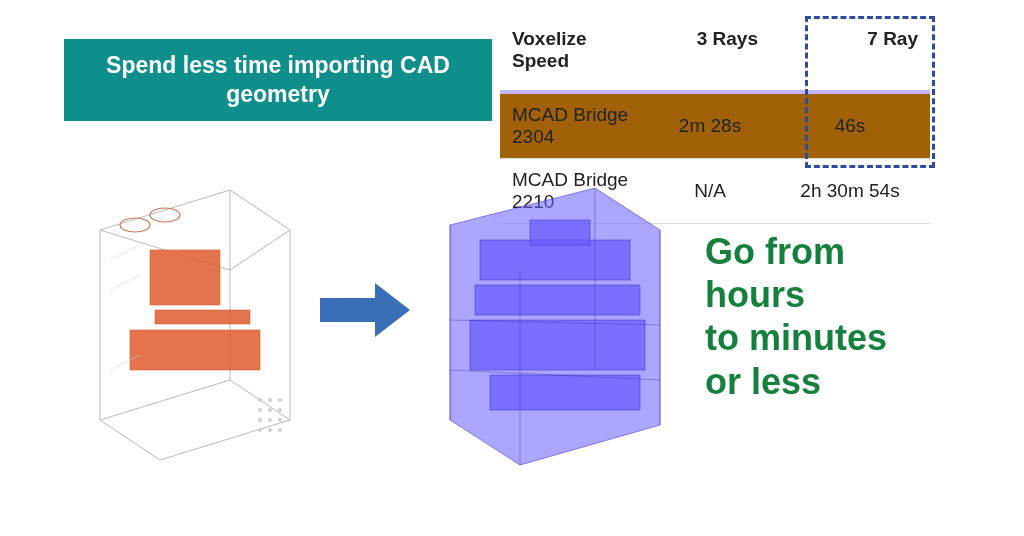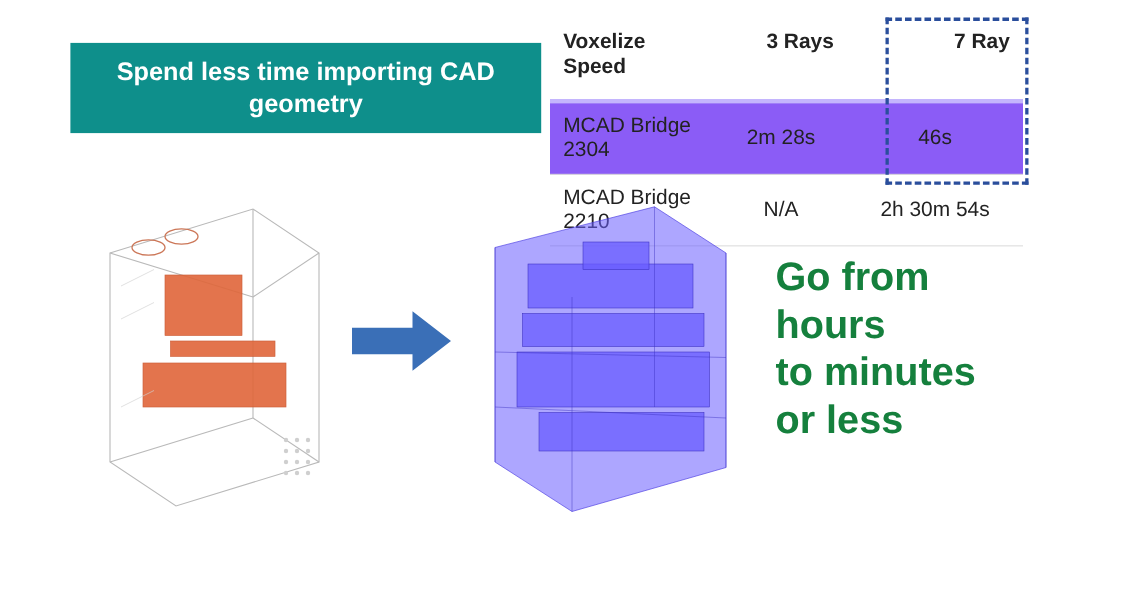--- a/index.html
+++ b/index.html
@@ -34,21 +34,21 @@
     vertical-align: top;
   }
   .data-table th.center { text-align: right; }
   .data-table td {
     padding: 10px 12px;
     border-bottom: 1px solid #ddd;
     font-weight: 400;
     vertical-align: middle;
   }
   .data-table td.center { text-align: center; }
-  .data-table tbody tr:first-child { background: #8b5cf6; }
+  .data-table tbody tr:first-child { background: #a16207; }
 
   .highlight-box {
     position: absolute;
     left: 805px; top: 16px;
     width: 130px; height: 152px;
     border: 3px dashed #2a4e9c;
     pointer-events: none;
   }
 
   .figure-area {

